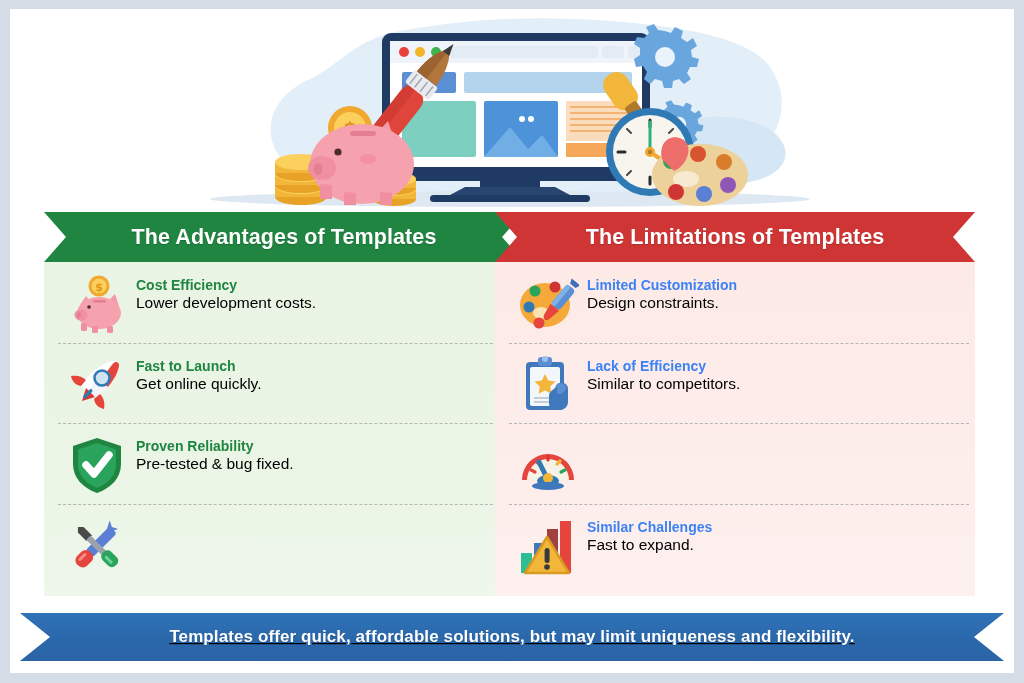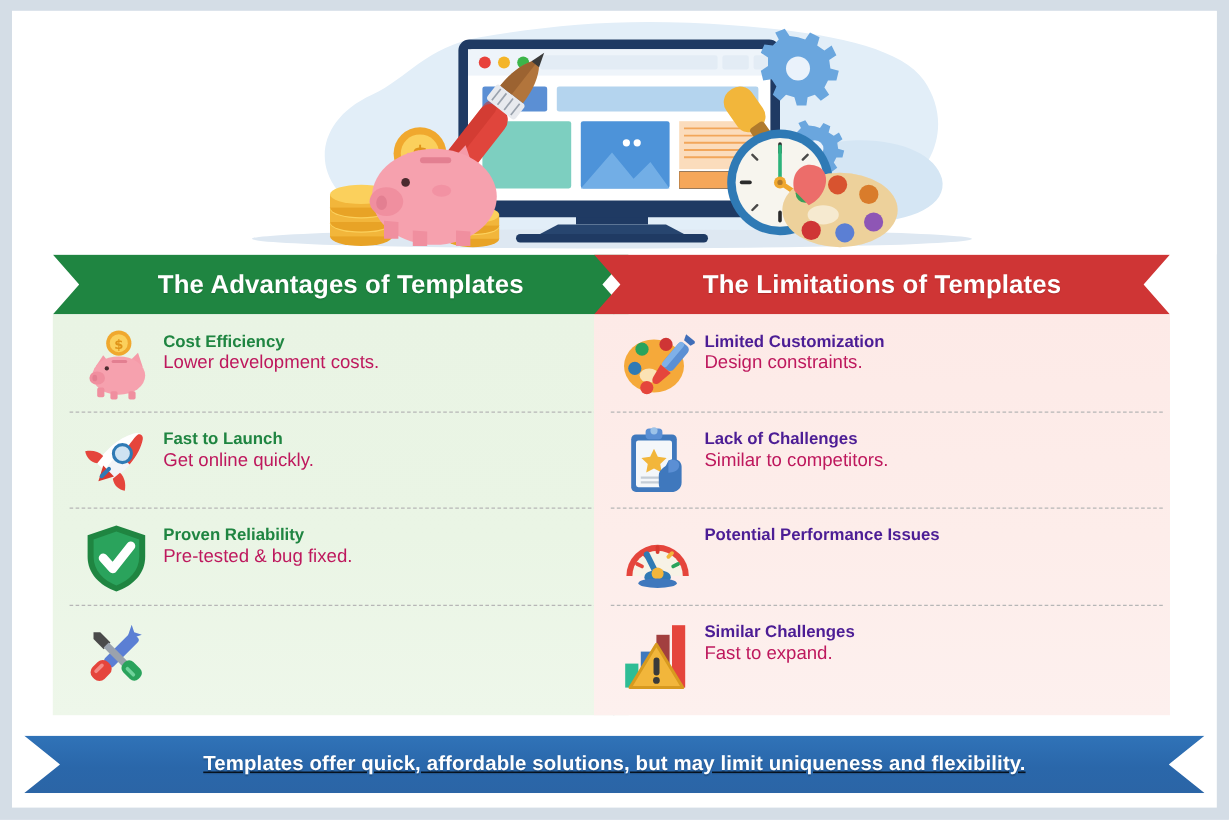--- a/index.html
+++ b/index.html
@@ -59,22 +59,22 @@
   }
   .item + .item::before{
     content:"";position:absolute;left:14px;right:6px;top:0;height:0;
     border-top:1px dashed #b6b6b6;
   }
   .item-icon{width:62px;height:62px;flex:0 0 62px;margin-right:8px;position:relative;}
   .item-icon svg{display:block;}
   .item-text{padding-top:3px;}
   .item-title{font-size:14px;font-weight:bold;line-height:1.2;margin:0 0 2px 0;white-space:nowrap;}
   .t-green{color:#1f8541;}
-  .t-red{color:#4c1d95;}
-  .item-desc{font-size:15.5px;color:#be185d;line-height:1.2;margin:0;white-space:nowrap;}
+  .t-red{color:#3b82f6;}
+  .item-desc{font-size:15.5px;color:#000000;line-height:1.2;margin:0;white-space:nowrap;}
 
   
   .footer{
     position:absolute;left:10px;top:604px;width:984px;height:48px;
     background:linear-gradient(180deg,#3073b8 0%,#2a67aa 55%,#2b65a6 100%);
     clip-path:polygon(0 0, 30px 24px, 0 48px, 984px 48px, 954px 24px, 984px 0);
     display:flex;align-items:center;justify-content:center;text-decoration:underline;
   }
   .footer-text{
     color:#ffffff;font-size:17px;font-weight:bold;letter-spacing:.1px;
@@ -393,21 +393,21 @@
               <g stroke="#c4cdd6" stroke-width="2">
                 <line x1="17" y1="44" x2="39" y2="44"></line>
                 <line x1="17" y1="48" x2="34" y2="48"></line>
               </g>
               <path d="M40 30 C46 27 51 30 51 35 L51 48 C51 53 47 56 42 56 L38 56 C34 56 32 53 32 49
                        L32 42 C32 38 36 36 38 34 Z" fill="#3f78bd"></path>
               <path d="M40 30 C45 28 49 30 49 34 C49 38 44 40 40 40 Z" fill="#5b8fd4"></path>
             </svg>
           </span>
           <span class="item-text">
-            <span class="item-title t-red">Lack of Challenges</span><br>
+            <span class="item-title t-red">Lack of Efficiency</span><br>
             <span class="item-desc">Similar to competitors.</span>
           </span>
         </div>
 
         <div class="item">
           <span class="item-icon">
             <svg width="62" height="62" viewBox="0 0 62 62">
               <path d="M5 46 A26 26 0 0 1 57 46 Z" fill="#e5453c"></path>
               <path d="M10 46 A21 21 0 0 1 52 46 Z" fill="#f7f2e6"></path>
               <g stroke="#e5453c" stroke-width="3.2" stroke-linecap="round">
@@ -423,21 +423,21 @@
               <g stroke="#f2b63b" stroke-width="3.2" stroke-linecap="round">
                 <line x1="43" y1="27" x2="40" y2="30"></line>
               </g>
               <path d="M31 46 L22 28" stroke="#2f7ab5" stroke-width="5" stroke-linecap="round"></path>
               <ellipse cx="31" cy="47" rx="11" ry="6" fill="#2f7ab5"></ellipse>
               <circle cx="31" cy="44" r="5" fill="#f2b63b"></circle>
               <ellipse cx="31" cy="52" rx="16" ry="4" fill="#3f78bd"></ellipse>
             </svg>
           </span>
           <span class="item-text">
-            <span class="item-title t-red">Potential Performance Issues</span><br>
+            <br>
           </span>
         </div>
 
         <div class="item">
           <span class="item-icon">
             <svg width="62" height="62" viewBox="0 0 62 62">
               <rect x="4" y="38" width="11" height="20" fill="#2ebd95"></rect>
               <rect x="17" y="28" width="11" height="30" fill="#3f78bd"></rect>
               <rect x="30" y="14" width="11" height="44" fill="#a23f3f"></rect>
               <rect x="43" y="6" width="11" height="52" fill="#e5453c"></rect>

